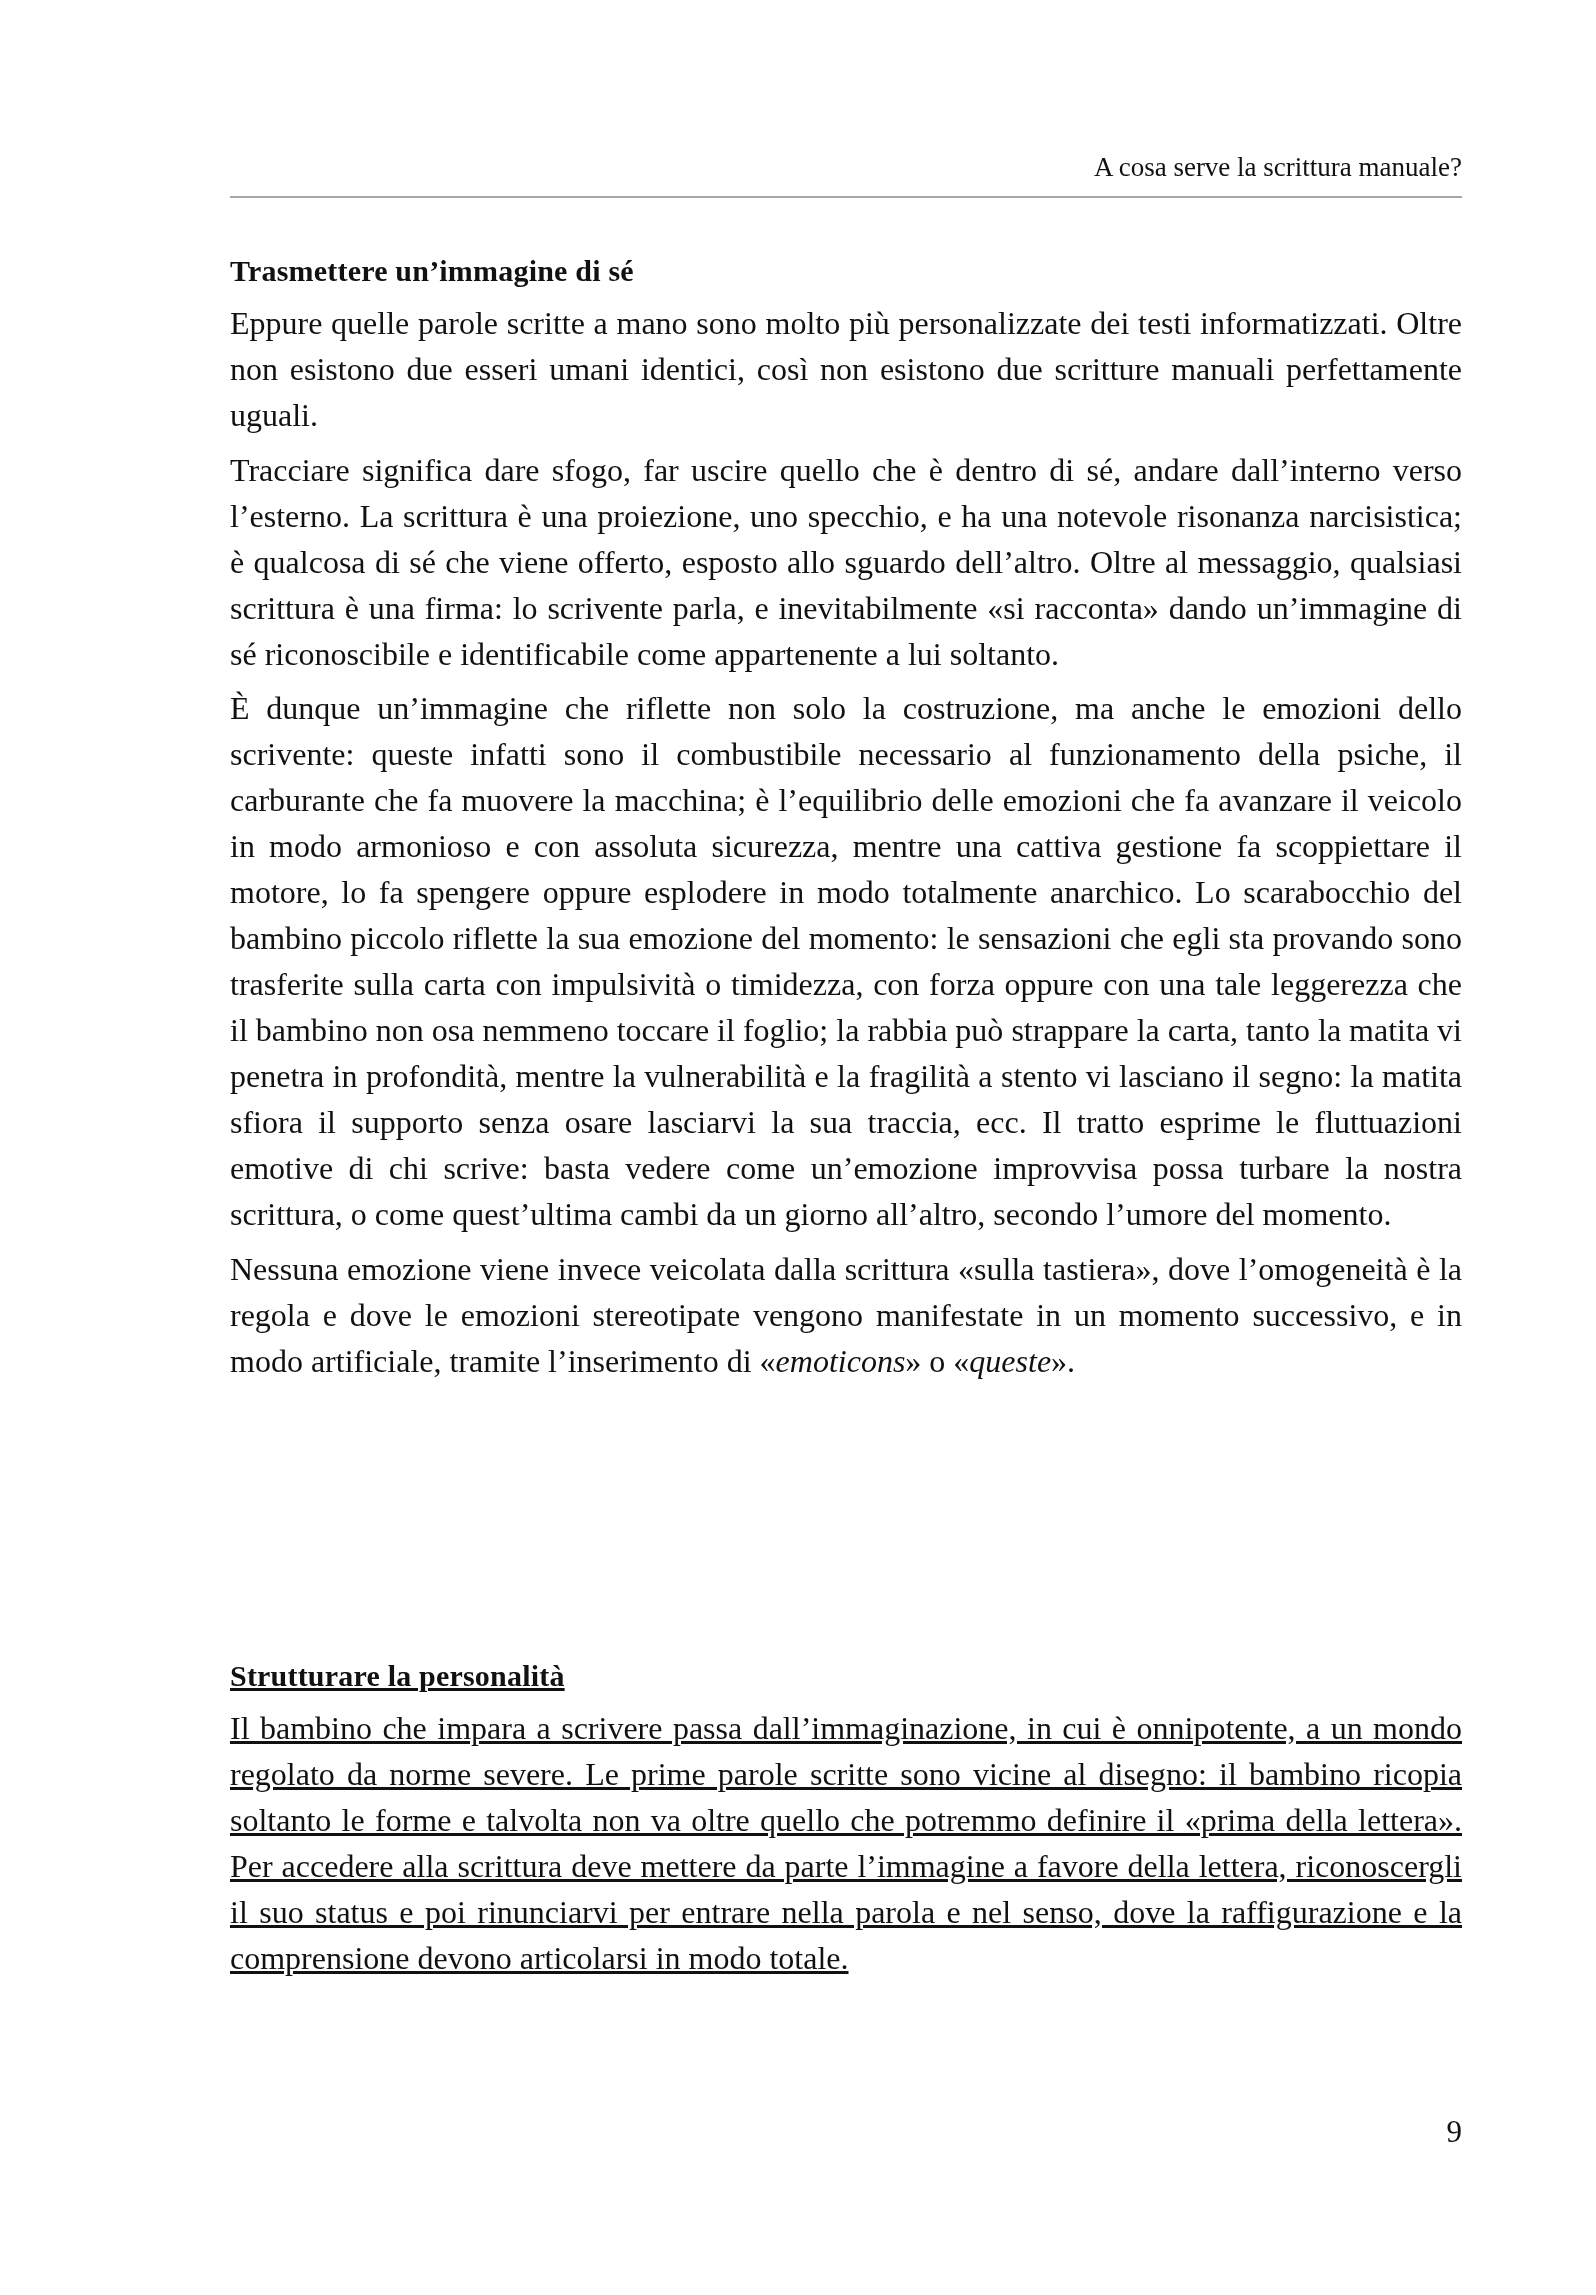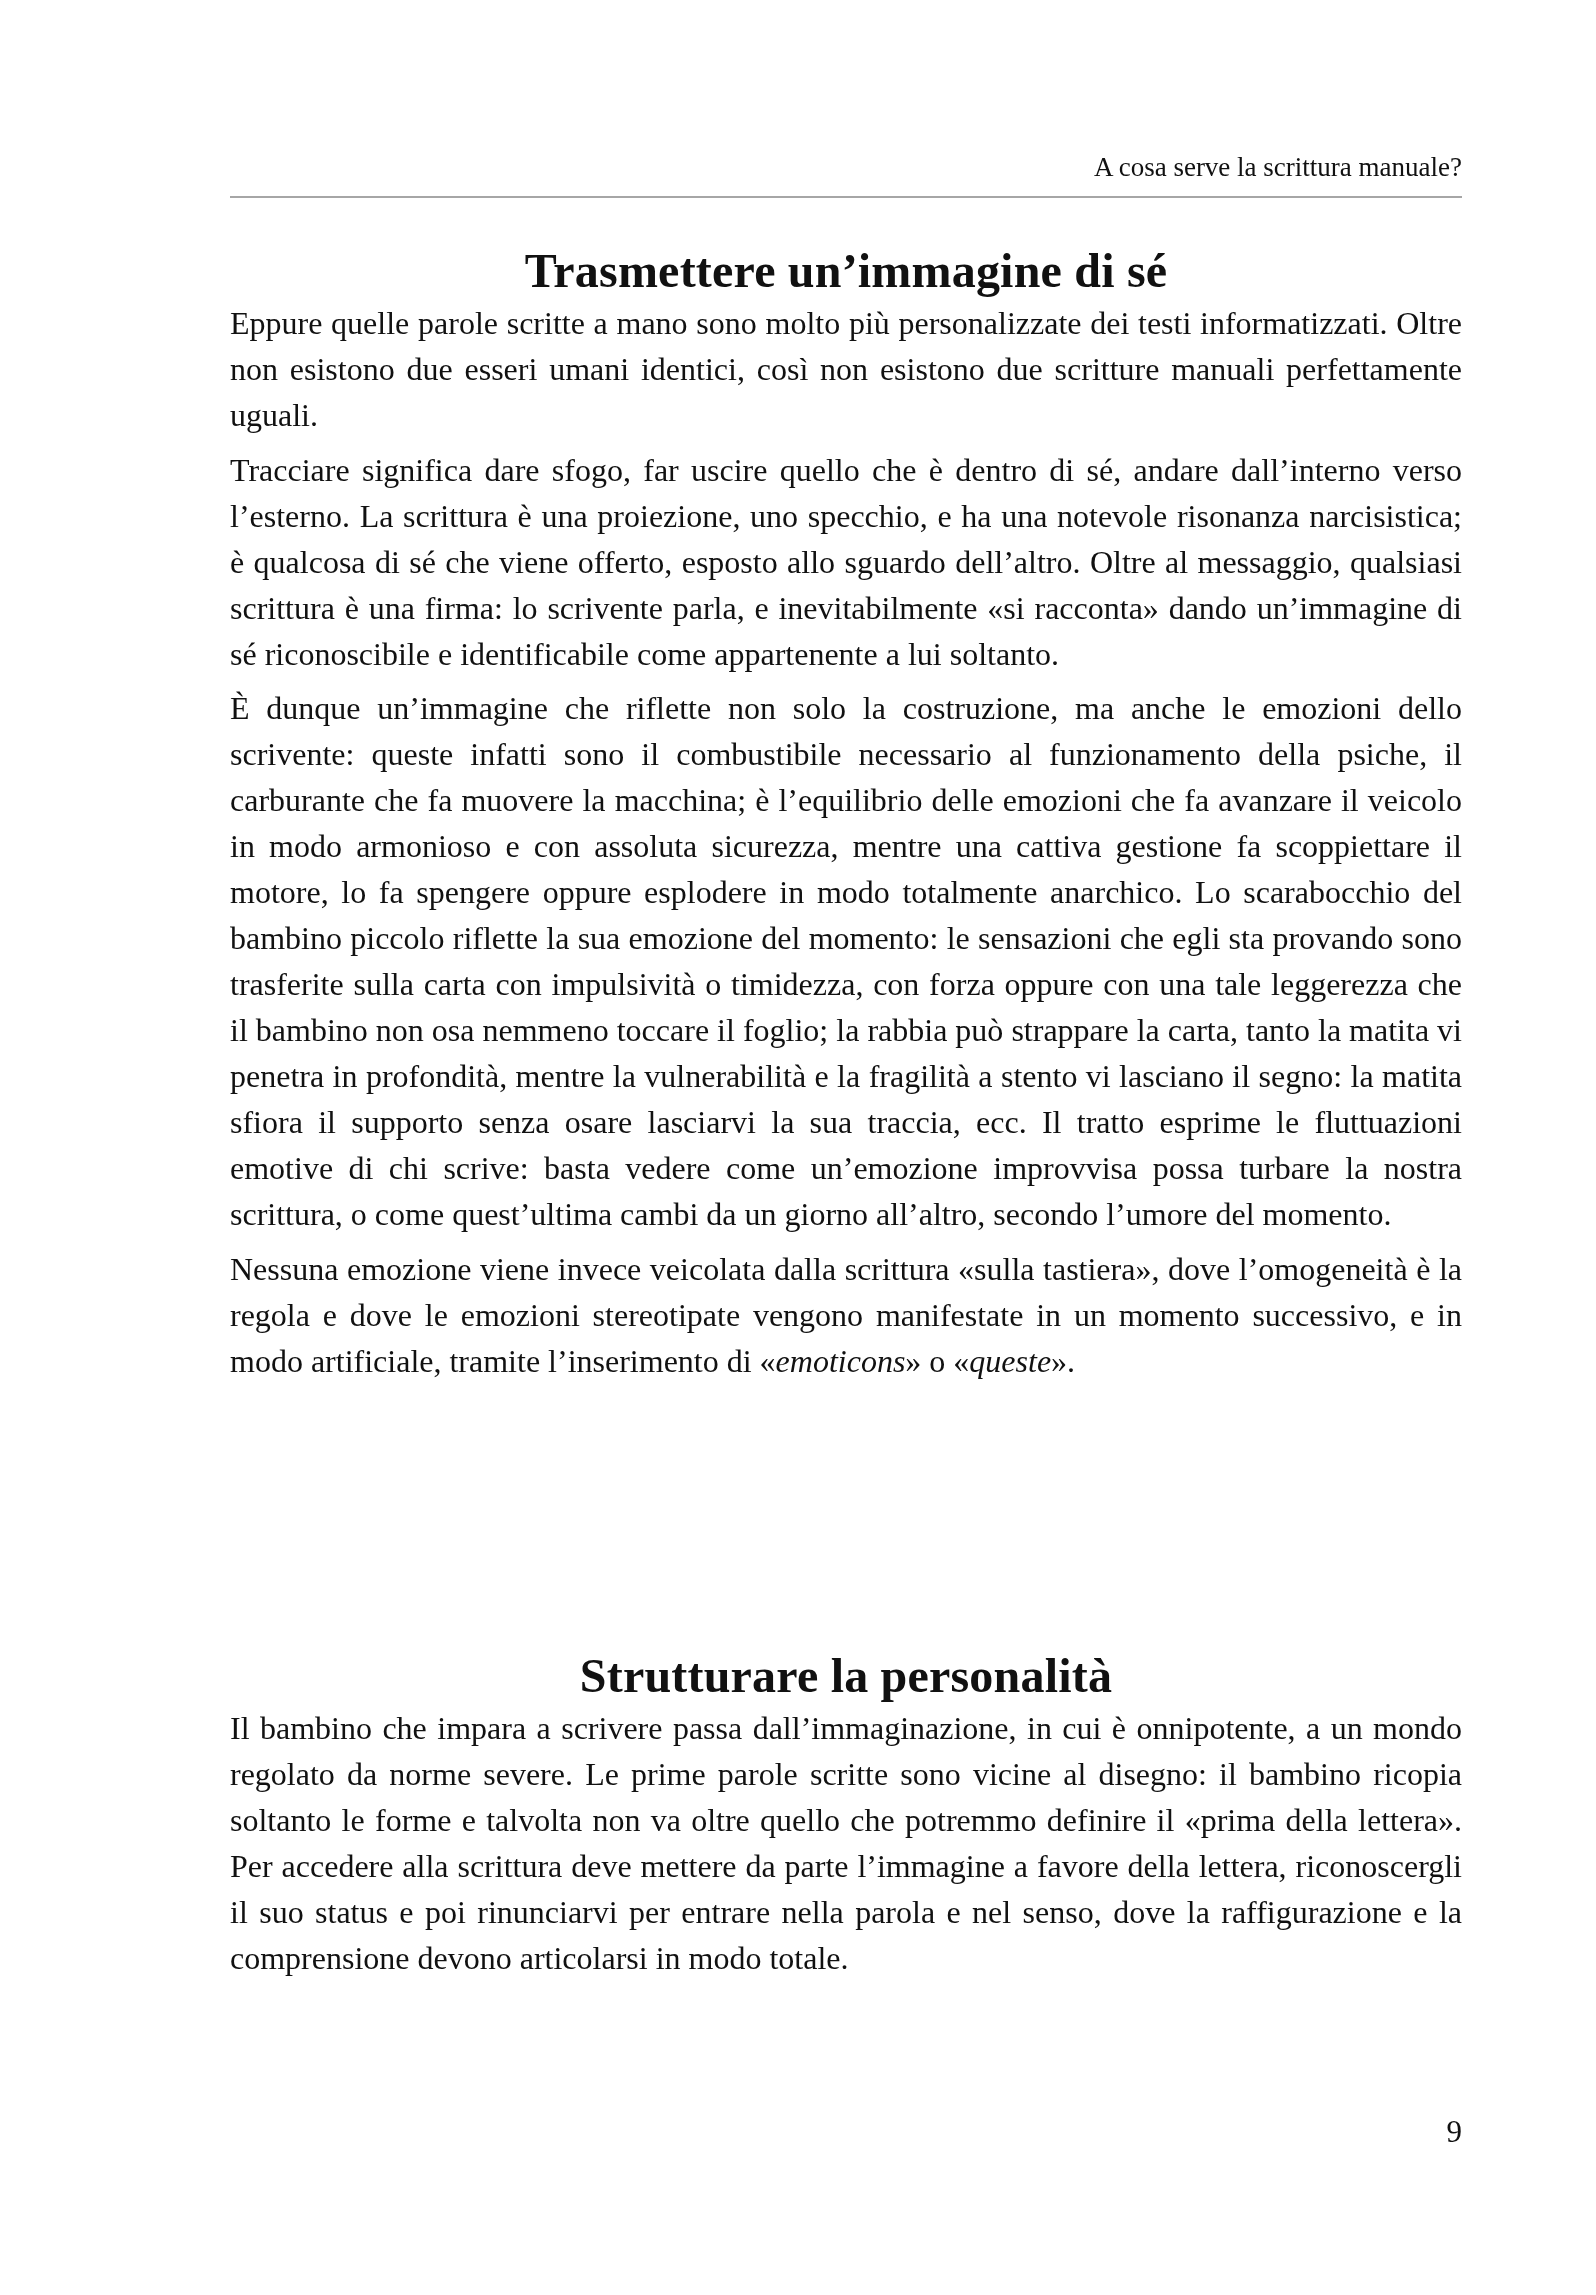--- a/index.html
+++ b/index.html
@@ -34,32 +34,31 @@
       position: absolute;
       top: 196px;
       left: 0;
       width: 1232px;
       height: 1.7px;
       background: #a6a6a6;
     }
     .section-title {
       margin: 0;
       font-weight: bold;
-      font-size: 48px;
+      font-size: 30px;
       line-height: 59px;
       letter-spacing: 0.2px;
-      text-align: center;
     }
     .section {
       position: absolute;
       left: 0;
       width: 1232px;
     }
     .section-1 { top: 241px; }
-    .section-2 { top: 1646px; }
+    .section-2 { top: 1646px; text-decoration: underline; }
     .para {
       margin: 0 0 8.5px 0;
       font-size: 32px;
       line-height: 46px;
       text-align: justify;
       hyphens: manual;
     }
     .para:last-child { margin-bottom: 0; }
     .section-title + .para { margin-top: 0; }
     .page-number {

